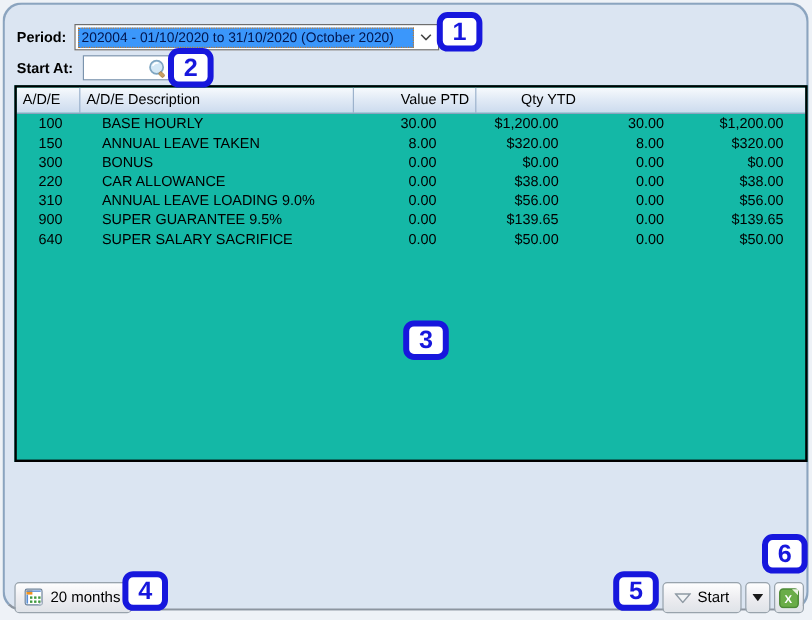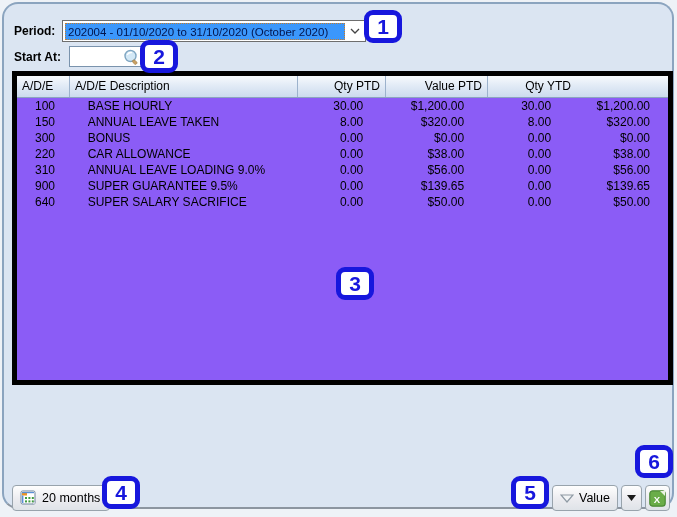--- a/index.html
+++ b/index.html
@@ -36,21 +36,21 @@
     width:20px; height:100%; display:flex; align-items:center; justify-content:center;
   }
   .startat-input {
     position:absolute; left:65px; top:42px; width:74px; height:21px;
     background:#fff; border:1px solid #7a93ad;
   }
   .startat-input .maglens { position:absolute; right:2px; top:2px; }
   
   .grid {
     position:absolute; left:8px; top:67px; width:661px; height:314px;
-    background:#8b5cf6; border:5px solid #000000;
+    background:#14b8a6; border:2px solid #000000;
     overflow:hidden;
   }
   .thead {
     display:flex; height:22px;
     background:linear-gradient(#f7fafd,#e2ebf6 45%,#ccdbee);
     border-bottom:1px solid #8ba4bf;
   }
   .hcell {
     height:100%; line-height:21px; font-size:12px;
     border-right:1px solid #9cb2cc;
@@ -116,21 +116,20 @@
         <path d="M4.5 5.5 a4 4 0 0 1 4 -2" fill="none" stroke="#ffffff" stroke-width="1.4" stroke-linecap="round"></path>
         <rect x="11" y="10.3" width="5" height="3" rx="1.2" transform="rotate(45 11 10.3)" fill="#c9a063" stroke="#9d7a43" stroke-width="0.6"></rect>
       </svg>
     </span>
   </div>
 
   <div class="grid">
     <div class="thead">
         <div class="hcell c0">A/D/E</div>
         <div class="hcell c1">A/D/E Description</div>
-        <div class="hcell c2">Qty PTD</div>
         <div class="hcell c3">Value PTD</div>
         <div class="hcell c4">Qty YTD</div>
       </div>
     <div>
         <div class="trow">
           <div class="cell c0">100</div>
           <div class="cell c1">BASE HOURLY</div>
           <div class="cell c2">30.00</div>
           <div class="cell c3">$1,200.00</div>
           <div class="cell c4">30.00</div>
@@ -207,21 +206,21 @@
     </span>
     <span>20 months</span>
   </div>
 
   <div class="btn btn-more">
     <span>
       <svg width="14" height="9" viewBox="0 0 14 9">
           <polygon points="1,1 13,1 7,8" fill="#f2f4f6" stroke="#8f9aa4" stroke-width="1.2"></polygon>
         </svg>
     </span>
-    <span>Value</span>
+    <span>Start</span>
   </div>
 
   <div class="btn btn-caret">
     <span>
       <svg width="9" height="6" viewBox="0 0 9 6">
           <polygon points="0,0 9,0 4.5,6" fill="#1a1a1a"></polygon>
         </svg>
     </span>
   </div>
 

